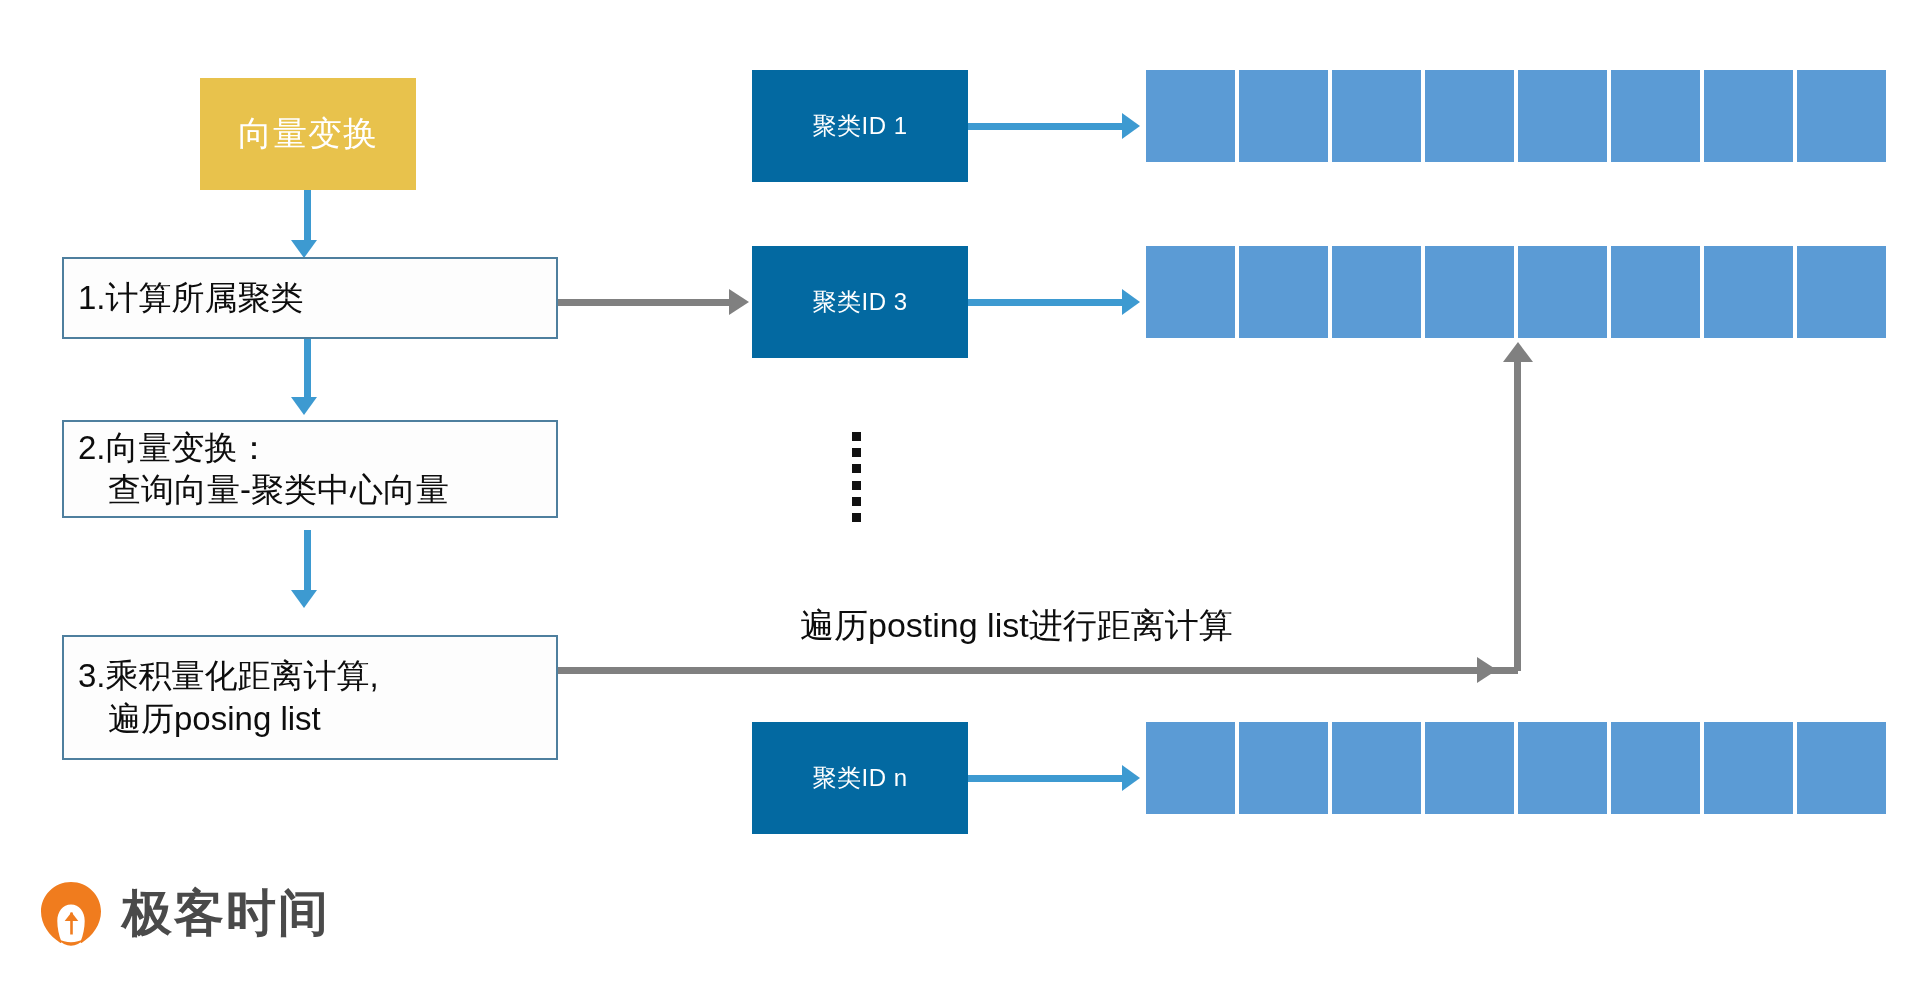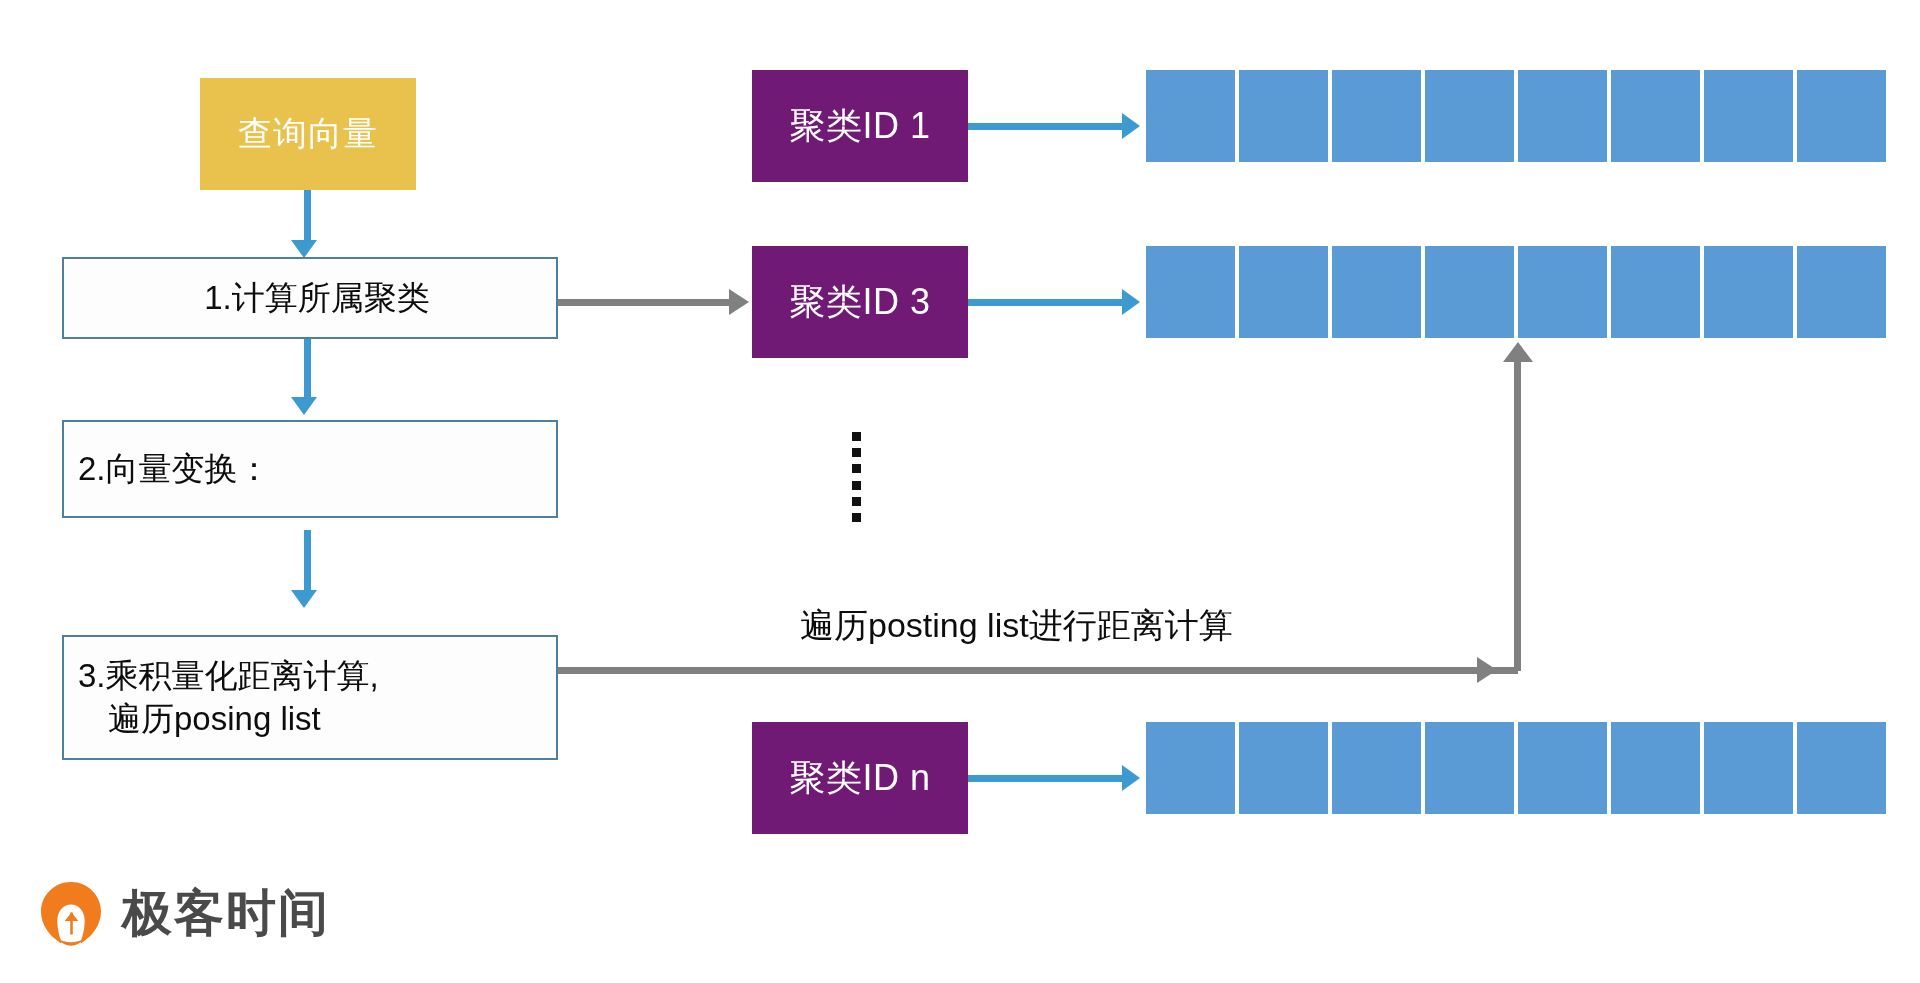--- a/index.html
+++ b/index.html
@@ -23,29 +23,29 @@
 
   
   .step-box{
     background:#FDFDFD;border:2px solid #4E7F9E;
     display:flex;flex-direction:column;justify-content:center;
     padding-left:14px;
     color:#0d0d0d;font-size:33px;line-height:1.28;
   }
   .step-box .l2{padding-left:30px;}
 
-  .step1{left:62px;top:257px;width:496px;height:82px;align-items:center;}
+  .step1{left:62px;top:257px;width:496px;height:82px;}
   .step2{left:62px;top:420px;width:496px;height:98px;}
   .step3{left:62px;top:635px;width:496px;height:125px;}
 
   
   .cluster-box{
-    background:#701a75;width:216px;height:112px;
+    background:#0369a1;width:216px;height:112px;
     display:flex;align-items:center;justify-content:center;
-    color:#ffffff;font-size:36px;letter-spacing:.5px;
+    color:#ffffff;font-size:24px;letter-spacing:.5px;
   }
   .cl1{left:752px;top:70px;}
   .cl2{left:752px;top:246px;}
   .cln{left:752px;top:722px;}
 
   
   .posting-row{display:flex;gap:4px;height:92px;left:1146px;}
   .pr1{top:70px;}
   .pr2{top:246px;}
   .prn{top:722px;}
@@ -90,35 +90,36 @@
   .logo-mark{width:62px;height:66px;position:relative;}
   .logo-text{font-size:50px;color:#4a4a4a;font-weight:bold;letter-spacing:2px;
              font-family:"DejaVu Sans","Liberation Sans",sans-serif;}
 </style>
 </head>
 <body>
 
 <div id="canvas">
 
   <div class="abs query-box">
-    <span>查询向量</span>
+    <span>向量变换</span>
   </div>
 
   <div class="abs b-line-v" style="left:304px;top:190px;height:52px;"></div>
   <div class="abs b-head-down" style="left:291px;top:240px;"></div>
 
   <div class="abs step-box step1">
     <div>1.计算所属聚类</div>
   </div>
 
   <div class="abs b-line-v" style="left:304px;top:339px;height:60px;"></div>
   <div class="abs b-head-down" style="left:291px;top:397px;"></div>
 
   <div class="abs step-box step2">
     <div>2.向量变换：</div>
+    <div class="l2">查询向量-聚类中心向量</div>
   </div>
 
   <div class="abs b-line-v" style="left:304px;top:530px;height:64px;"></div>
   <div class="abs b-head-down" style="left:291px;top:590px;"></div>
 
   <div class="abs step-box step3">
     <div>3.乘积量化距离计算,</div>
     <div class="l2">遍历posing list</div>
   </div>
 

